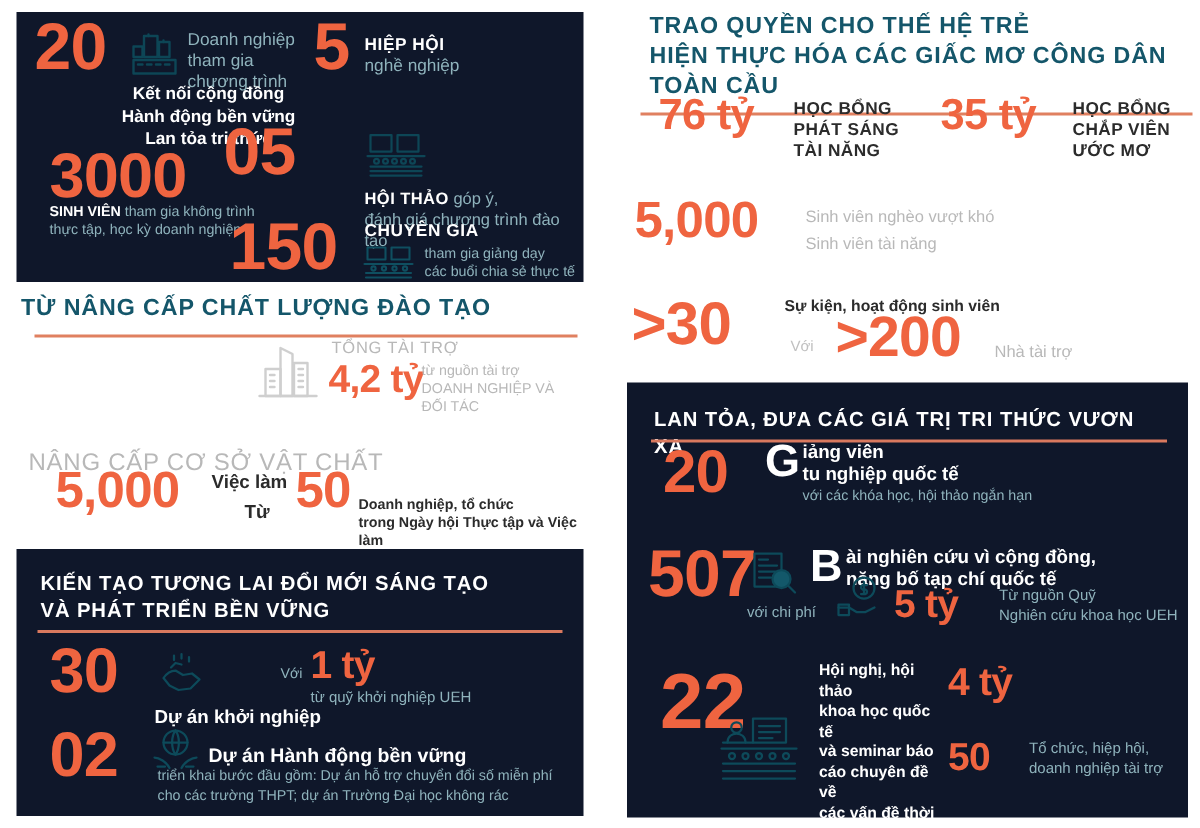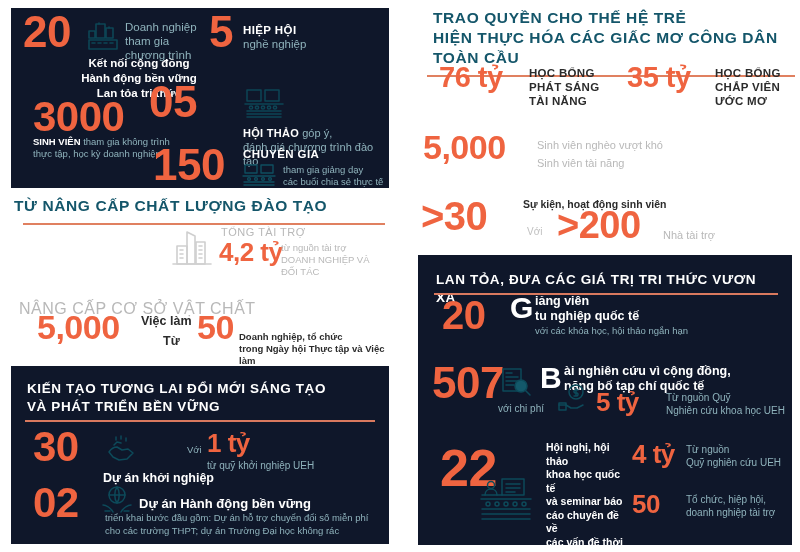--- a/index.html
+++ b/index.html
@@ -341,24 +341,20 @@
           <div>Hội nghị, hội thảo</div>
           <div>khoa học quốc tế</div>
           <div>và seminar báo</div>
           <div>cáo chuyên đề về</div>
           <div>các vấn đề thời</div>
           <div>sự đóng góp cho</div>
 
         </div>
 
         <div class="abs num" style="left:214px;top:188px;font-size:26px;">4 tỷ</div>
-        <div class="abs" style="left:268px;top:188px;font-size:10px;line-height:13px;color:#8fb3bc;">
-          <div>Từ nguồn</div>
-          <div>Quỹ nghiên cứu UEH</div>
-        </div>
 
         <div class="abs num" style="left:214px;top:238px;font-size:26px;">50</div>
         <div class="abs" style="left:268px;top:238px;font-size:10px;line-height:13px;color:#8fb3bc;">
           <div>Tổ chức, hiệp hội,</div>
           <div>doanh nghiệp tài trợ</div>
         </div>
 
       </div>
     </div>
   </div>

